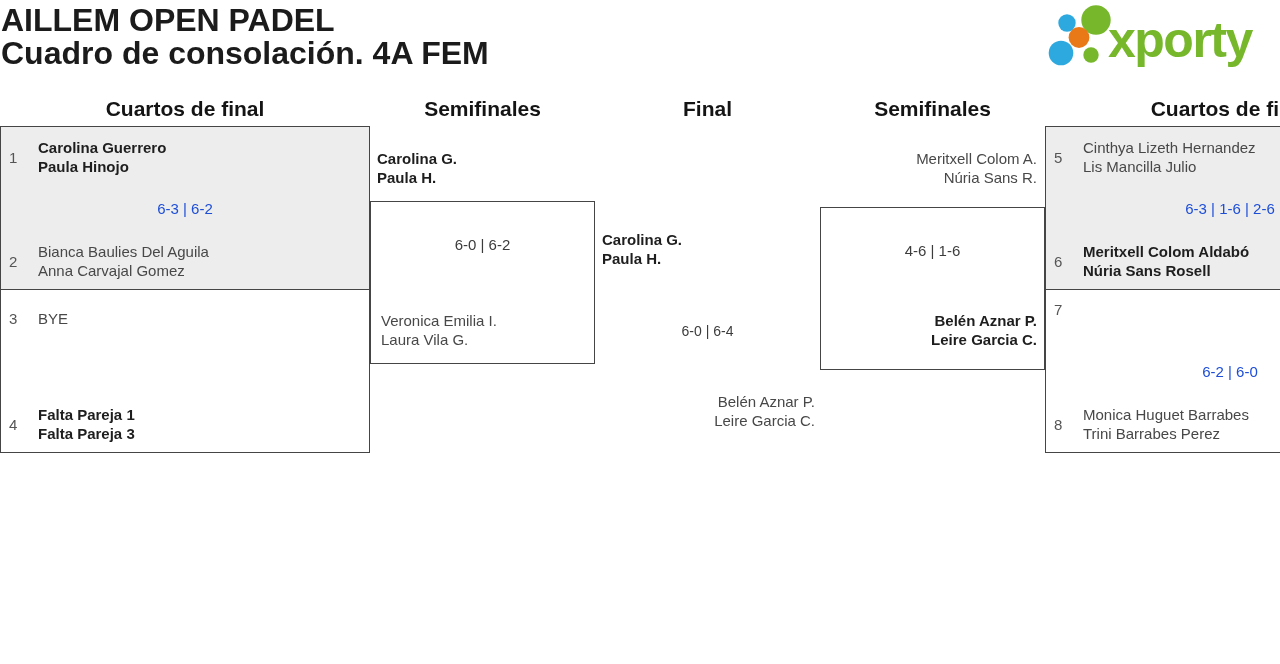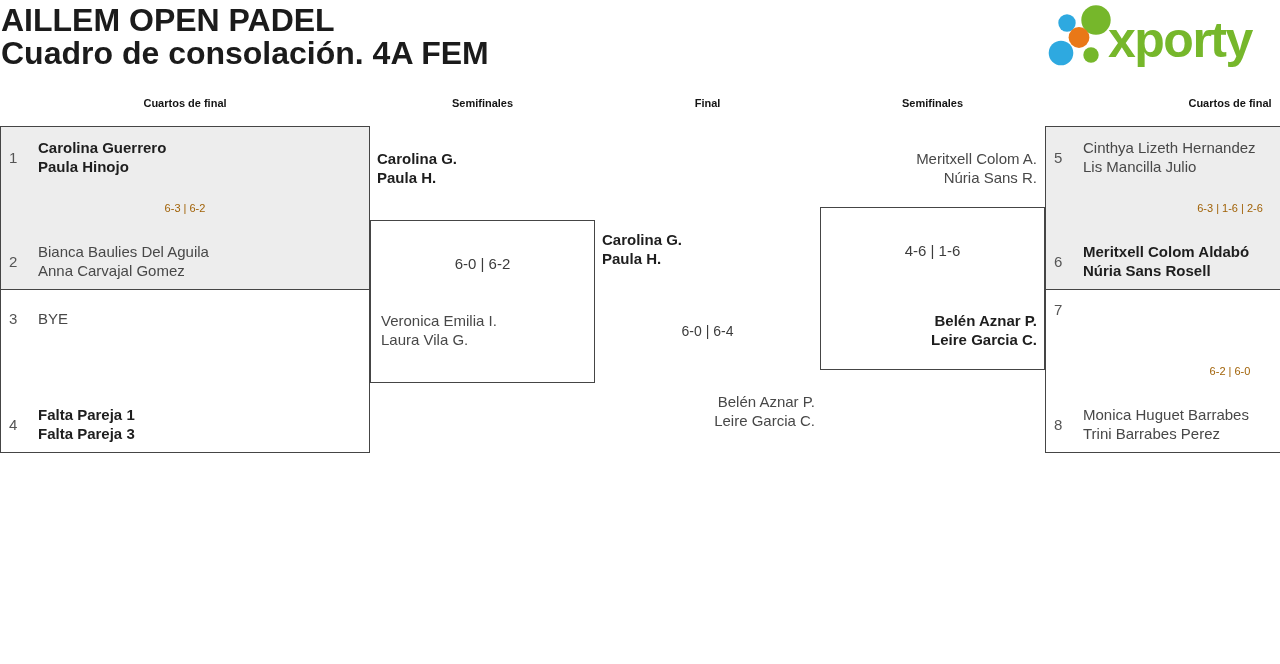--- a/index.html
+++ b/index.html
@@ -8,21 +8,21 @@
     background:#ffffff;font-family:"Liberation Sans",sans-serif;
     -webkit-font-smoothing:antialiased;
   }
   
   .title-block{position:absolute;left:1px;top:4px;color:#1b1b1b;
     font-size:32px;line-height:33px;font-weight:600;letter-spacing:0;}
   .logo{position:absolute;left:1040px;top:0;width:240px;height:78px;overflow:visible;}
 
   
   .round-header{position:absolute;top:97px;height:22px;text-align:center;
-    font-size:11px;font-weight:600;color:#141414;white-space:nowrap;}
+    font-size:21px;font-weight:600;color:#141414;white-space:nowrap;}
   .rh-qf-l{left:0;width:370px;}
   .rh-sf-l{left:370px;width:225px;}
   .rh-f{left:595px;width:225px;}
   .rh-sf-r{left:820px;width:225px;}
   .rh-qf-r{left:1045px;width:370px;}
 
   
   .match{position:absolute;width:370px;height:164px;border:1px solid #454545;
     box-sizing:border-box;background:#ffffff;}
   .match.shaded{background:#ededed;}
@@ -33,26 +33,26 @@
 
   .pair{position:absolute;left:8px;right:8px;display:flex;align-items:center;}
   .pair.top{top:11px;}
   .pair.top.single{top:19px;}
   .pair.bottom{bottom:9px;}
   .seed{flex:none;width:16px;font-size:15px;color:#555555;}
   .names{margin-left:13px;white-space:nowrap;}
   .team{font-size:15px;line-height:19px;color:#484848;font-weight:400;white-space:nowrap;}
   .team.winner{color:#1e1e1e;font-weight:700;}
   .score{position:absolute;left:0;right:0;top:50%;transform:translateY(-50%);
-    text-align:center;font-size:11px;color:#a16207;white-space:nowrap;}
+    text-align:center;font-size:15px;color:#1d4ed8;white-space:nowrap;}
 
   
   .sf-box{position:absolute;width:225px;height:163px;border:1px solid #454545;
     box-sizing:border-box;background:transparent;}
-  .sf-box-l{left:370px;top:220px;}
+  .sf-box-l{left:370px;top:201px;}
   .sf-box-r{left:820px;top:207px;}
   .sf-score{position:absolute;left:0;right:0;top:34px;text-align:center;
     font-size:15px;color:#3c3c3c;white-space:nowrap;}
 
   
   .free-label{position:absolute;white-space:nowrap;}
   .free-label.right{text-align:right;}
   .lbl-sf-l-top{left:377px;top:149px;}
   .lbl-sf-l-bot{left:381px;top:311px;}
   .lbl-sf-r-top{right:243px;top:149px;margin-left:46px;}

